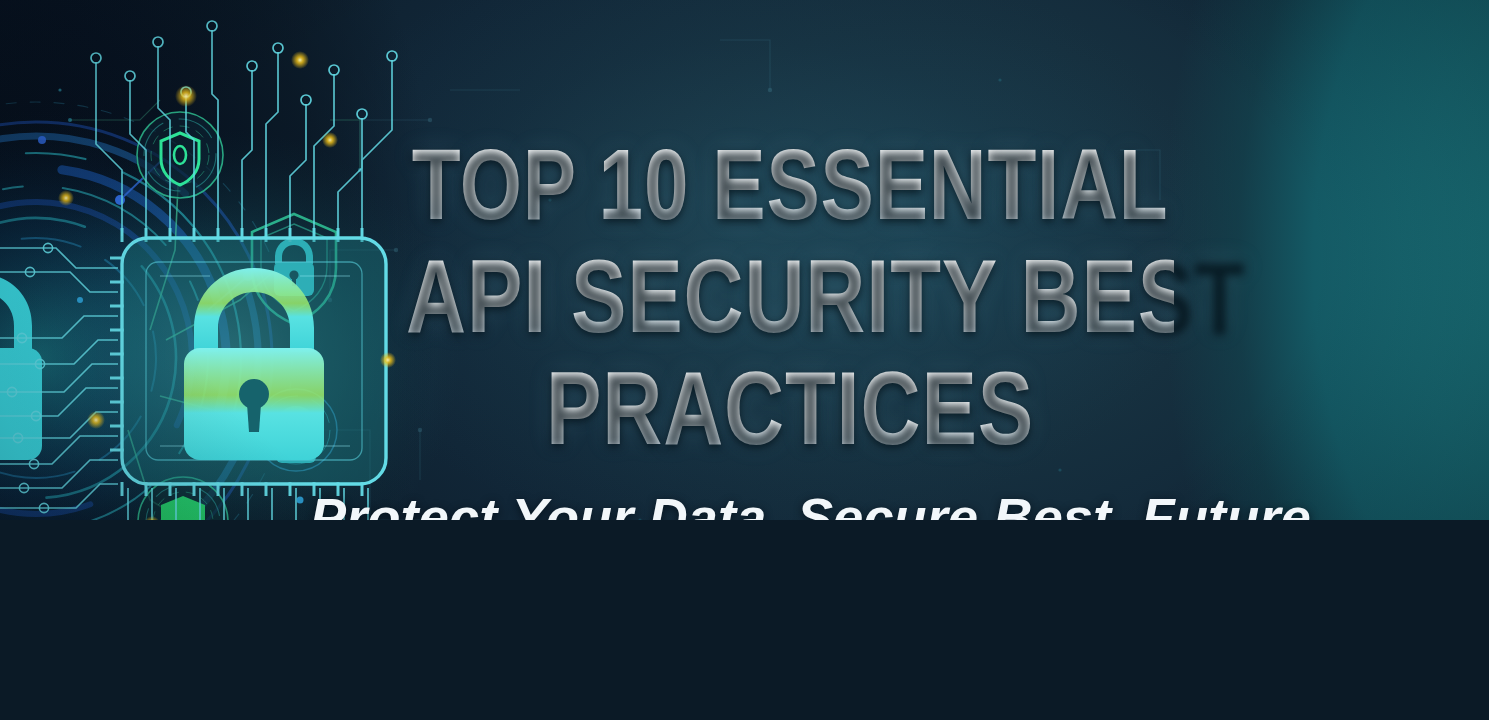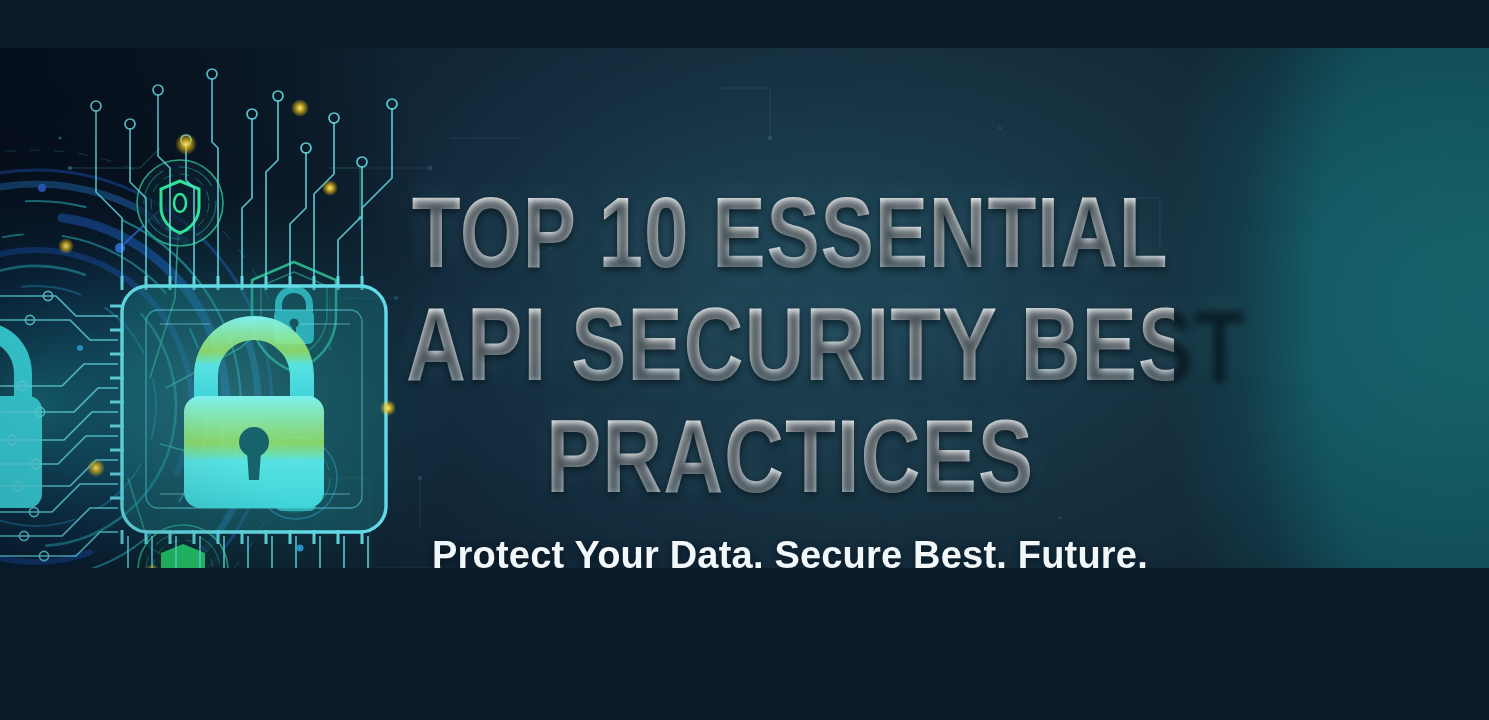--- a/index.html
+++ b/index.html
@@ -7,21 +7,20 @@
   body{
     font-family:"Liberation Sans", sans-serif;
     -webkit-font-smoothing:antialiased;
   }
   #banner{
     position:relative;
     width:1489px;
     height:520px;
     overflow:hidden;
     background:#a21caf;
-    margin-top:48px;
   }
   .layer{position:absolute;inset:0;}
 
   
   .bg-base{
     background:
       radial-gradient(ellipse 780px 560px at 62% 46%, #1b3e4e 0%, #16303f 38%, #112637 70%, #0d1e2c 100%);
   }
   .bg-left-dark{
     background:
@@ -74,22 +73,23 @@
     -webkit-text-fill-color:transparent;
     color:transparent;
   }
   .headline.l1{font-size:100px;}
   .headline.l2{font-size:104px;}
   .headline.l3{font-size:104px;}
   .subtitle{
     margin:22px 0 0 0;
     color:#f2f7fa;
     font-family:"Liberation Sans","Liberation Sans Narrow",sans-serif;
+    font-style:italic;
     font-weight:700;
-    font-size:38px;
+    font-size:54px;
     letter-spacing:0.2px;
     white-space:nowrap;
     text-shadow:0 2px 8px rgba(2,12,20,0.75);
   }
 </style>
 </head>
 <body>
 
 <div id="banner">
 

